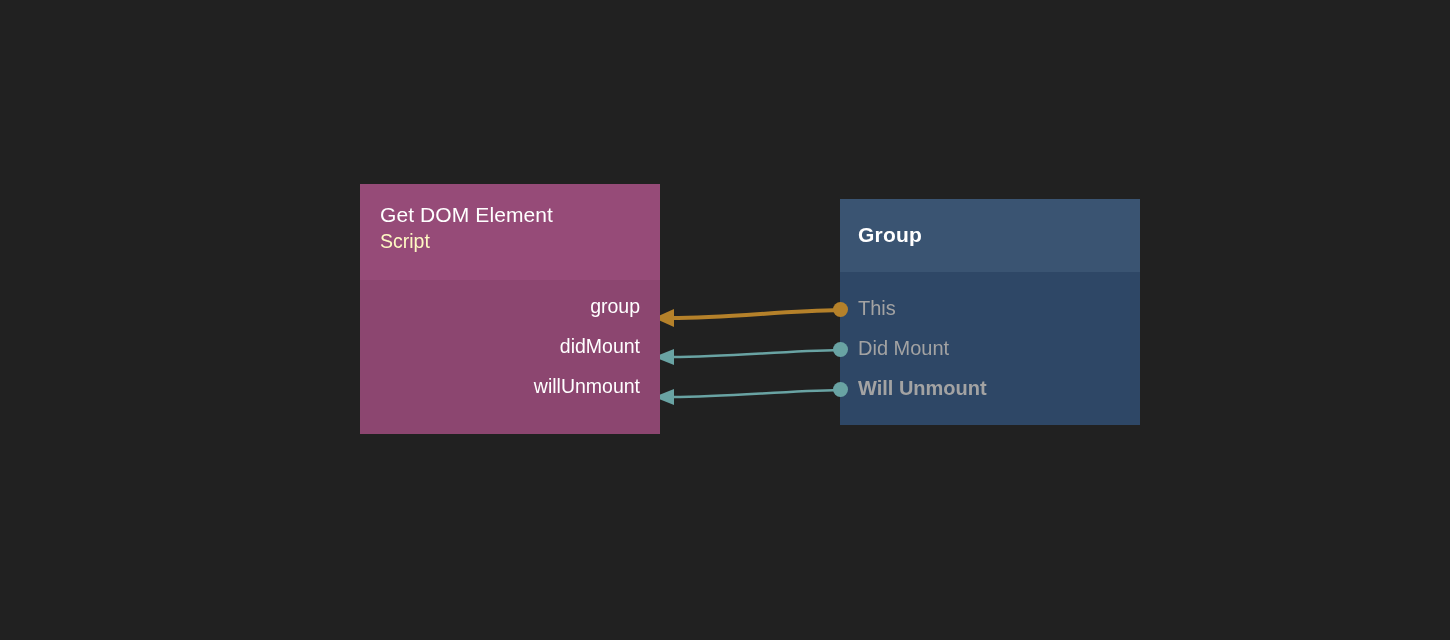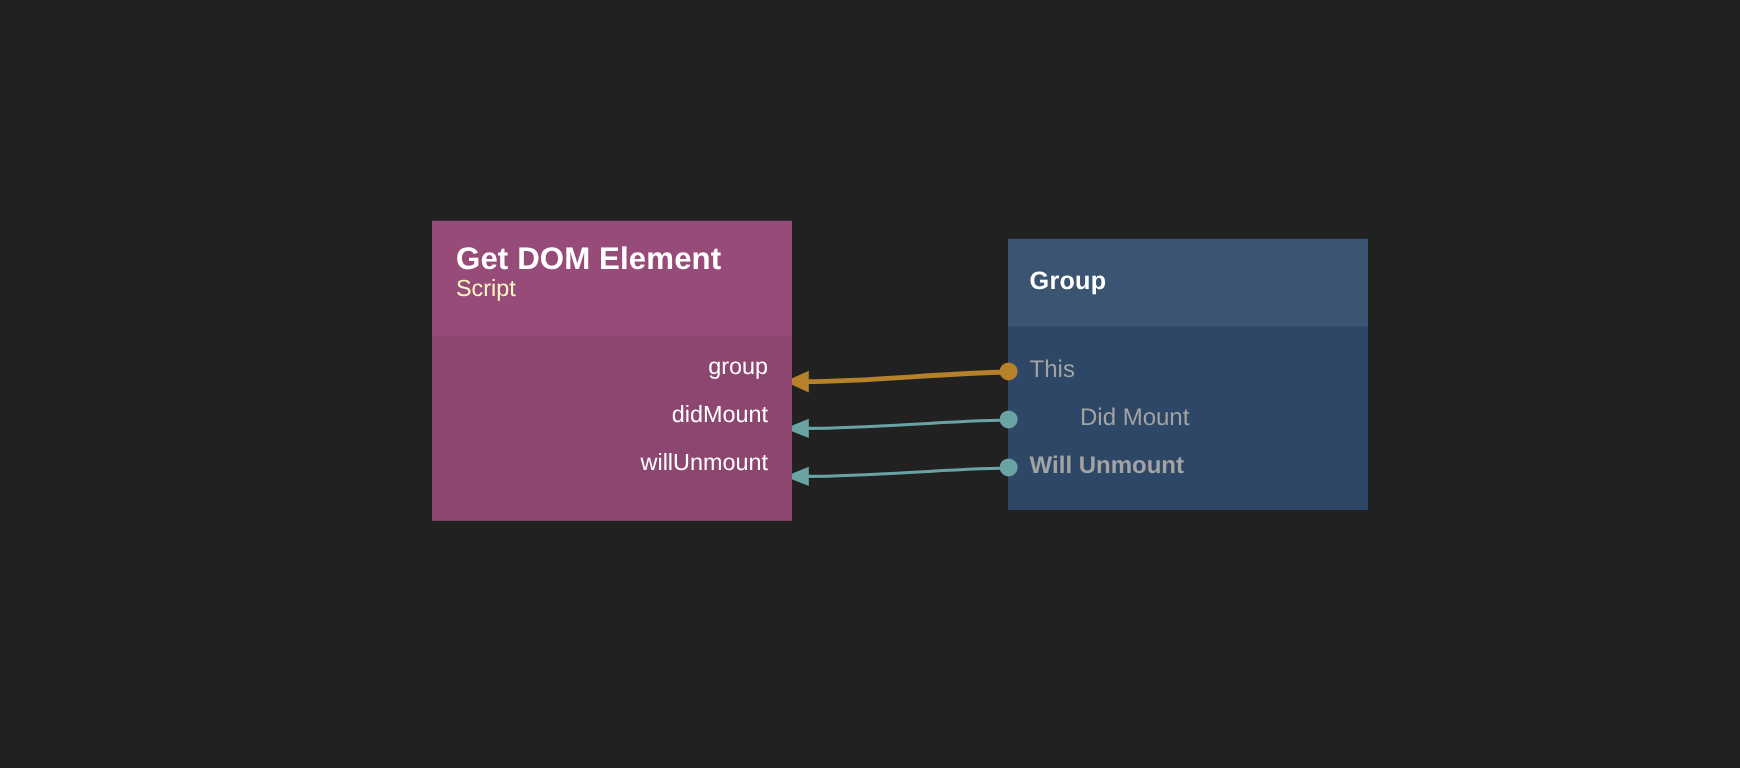--- a/index.html
+++ b/index.html
@@ -65,22 +65,22 @@
     width: 300px;
     height: 250px;
     background: #8c4670;
   }
   #node-script .node-header {
     height: 96px;
     background: #964b78;
     padding: 18px 0 0 20px;
   }
   #node-script .node-title {
-    font-size: 26px;
-    font-weight: bold;
+    font-size: 21px;
+    font-weight: normal;
     letter-spacing: 0.1px;
     line-height: 26px;
   }
   #node-script .node-subtitle {
     font-size: 19.5px;
     font-weight: normal;
     color: #fef9c3;
     line-height: 26px;
   }
   #node-script .node-body {
@@ -196,21 +196,21 @@
   <div class="node" id="node-group">
     <div class="node-header">
       <div class="node-title">Group</div>
     </div>
     <div class="node-body">
 
       <div class="in-port-row" style="top:22px;">
         <span class="in-port-label">This</span>
       </div>
 
-      <div class="in-port-row" style="top:62px;margin-left:42px;">
+      <div class="in-port-row" style="top:62px;">
         <span class="in-port-label">Did Mount</span>
       </div>
 
       <div class="in-port-row" style="top:102px;font-weight:bold;">
         <span class="in-port-label">Will Unmount</span>
       </div>
 
     </div>
   </div>
 

